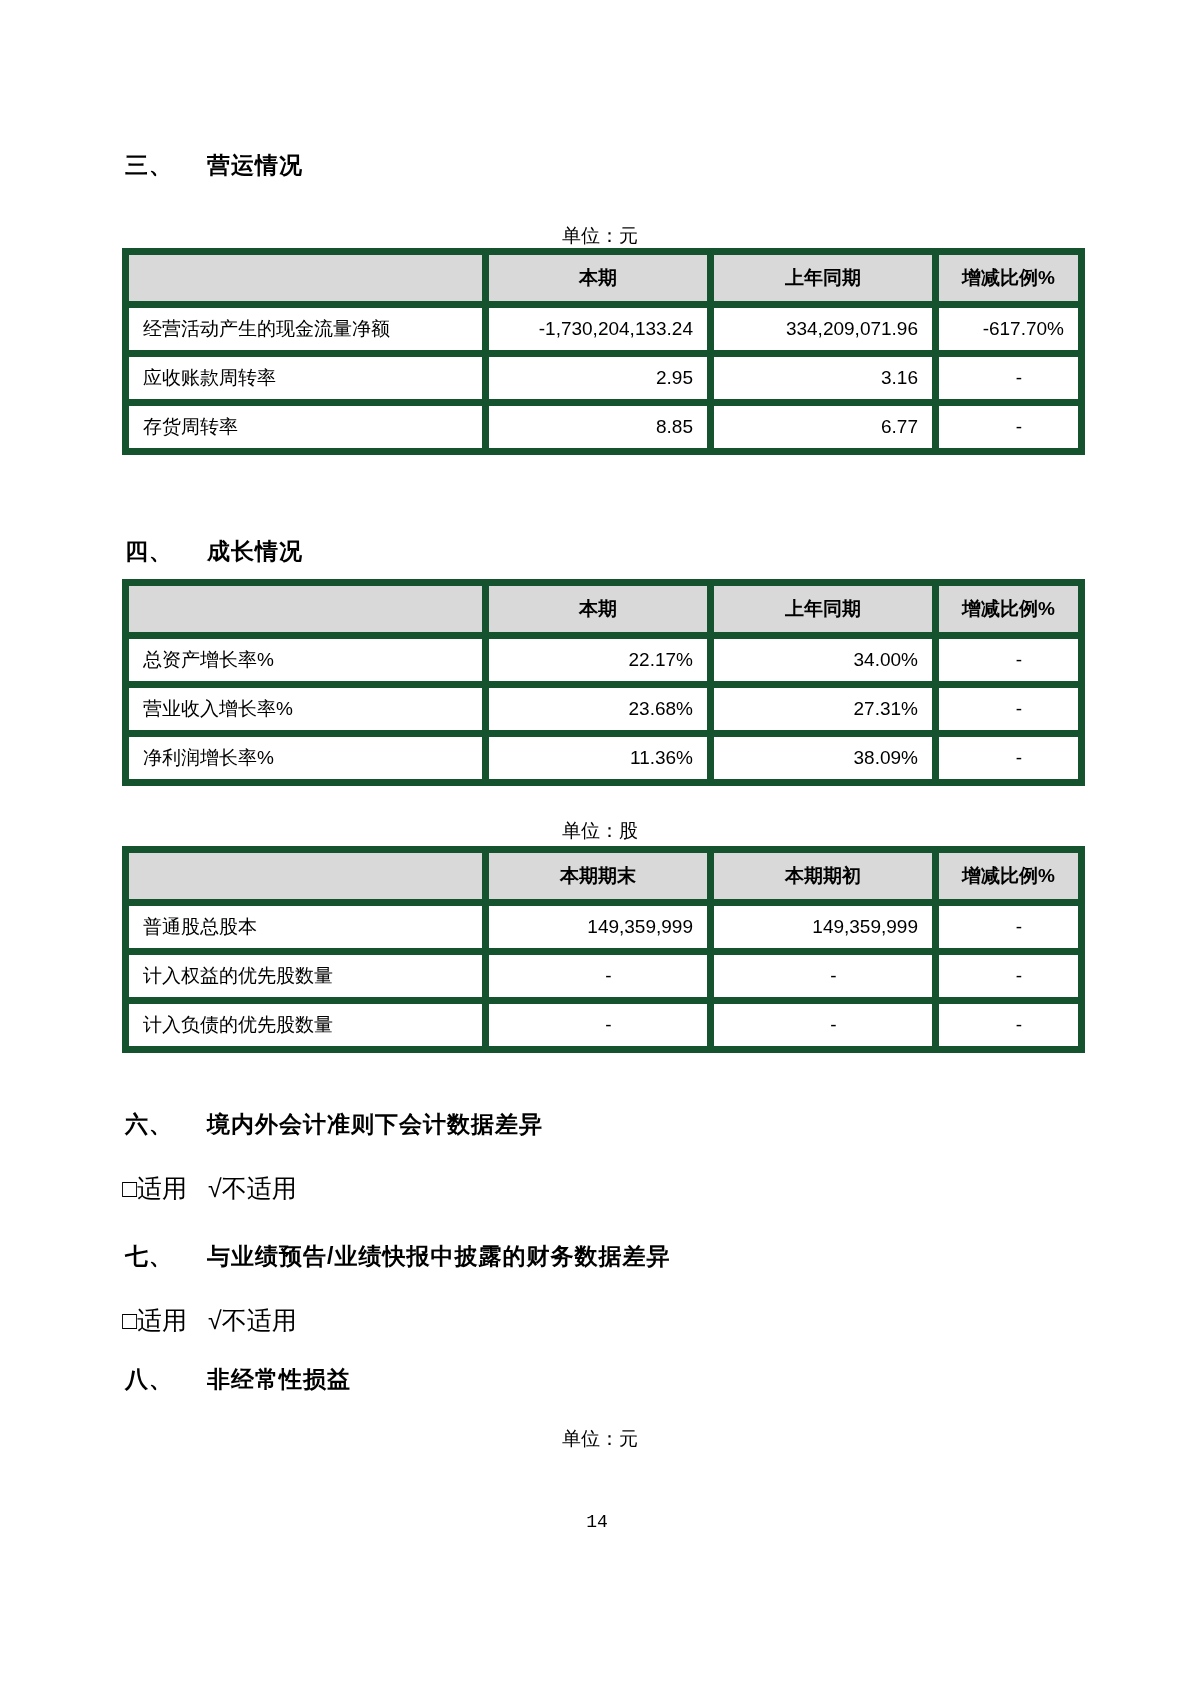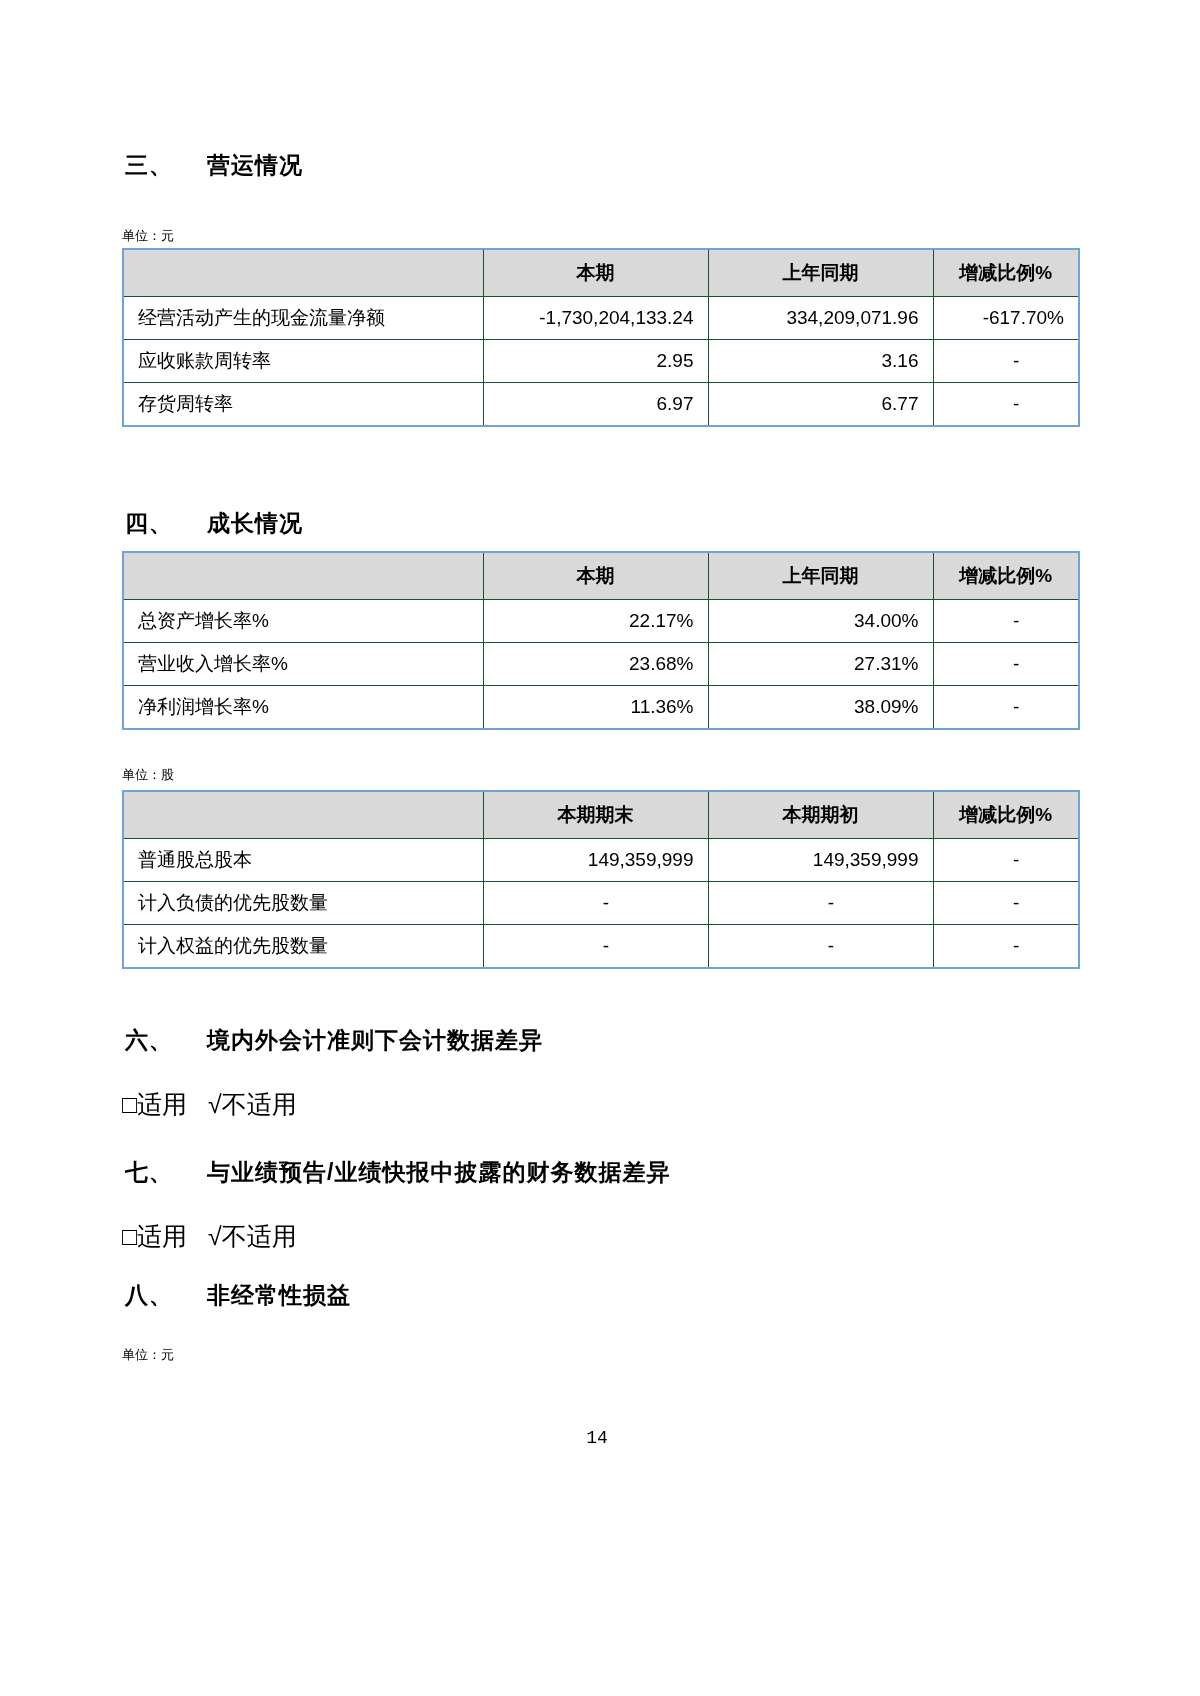--- a/index.html
+++ b/index.html
@@ -15,34 +15,34 @@
     margin-left:125px;
     font-size:23px;
     font-weight:bold;
     line-height:30px;
     letter-spacing:1px;
   }
   .heading .h-num{display:inline-block;width:82px;}
   .unit-row{
     margin-left:122px;
     width:956px;
-    text-align:left;
-    font-size:13px;
+    text-align:center;
+    font-size:19px;
     line-height:23px;
   }
   table.fin{
     margin-left:122px;
     width:956px;
     border-collapse:collapse;
     table-layout:fixed;
     border:2px solid #74A2D8;
     font-size:19px;
   }
   table.fin th, table.fin td{
-    border:1px solid #14532d;
+    border:7px solid #14532d;
     overflow:hidden;
   }
   table.fin th{
     height:44px;
     background:#D9D9D9;
     font-weight:bold;
     text-align:center;
     vertical-align:middle;
   }
   table.fin td{
@@ -114,21 +114,21 @@
       <td class="num">-617.70%</td>
     </tr>
     <tr>
       <td class="lbl">应收账款周转率</td>
       <td class="num">2.95</td>
       <td class="num">3.16</td>
       <td class="num dash">-</td>
     </tr>
     <tr>
       <td class="lbl">存货周转率</td>
-      <td class="num">6.97</td>
+      <td class="num">8.85</td>
       <td class="num">6.77</td>
       <td class="num dash">-</td>
     </tr>
   </tbody>
     </table>
 
   <div class="heading" id="h4">
     <span class="h-num">四、</span><span>成长情况</span>
   </div>
   <table class="fin" id="t4">
@@ -181,27 +181,27 @@
       <th>本期期初</th>
       <th>增减比例%</th>
     </tr>
     <tr>
       <td class="lbl">普通股总股本</td>
       <td class="num">149,359,999</td>
       <td class="num">149,359,999</td>
       <td class="num dash">-</td>
     </tr>
     <tr>
+      <td class="lbl">计入权益的优先股数量</td>
+      <td class="num dash">-</td>
+      <td class="num dash">-</td>
+      <td class="num dash">-</td>
+    </tr>
+    <tr>
       <td class="lbl">计入负债的优先股数量</td>
-      <td class="num dash">-</td>
-      <td class="num dash">-</td>
-      <td class="num dash">-</td>
-    </tr>
-    <tr>
-      <td class="lbl">计入权益的优先股数量</td>
       <td class="num dash">-</td>
       <td class="num dash">-</td>
       <td class="num dash">-</td>
     </tr>
   </tbody>
     </table>
 
   <div class="heading" id="h6">
     <span class="h-num">六、</span><span>境内外会计准则下会计数据差异</span>
   </div>

